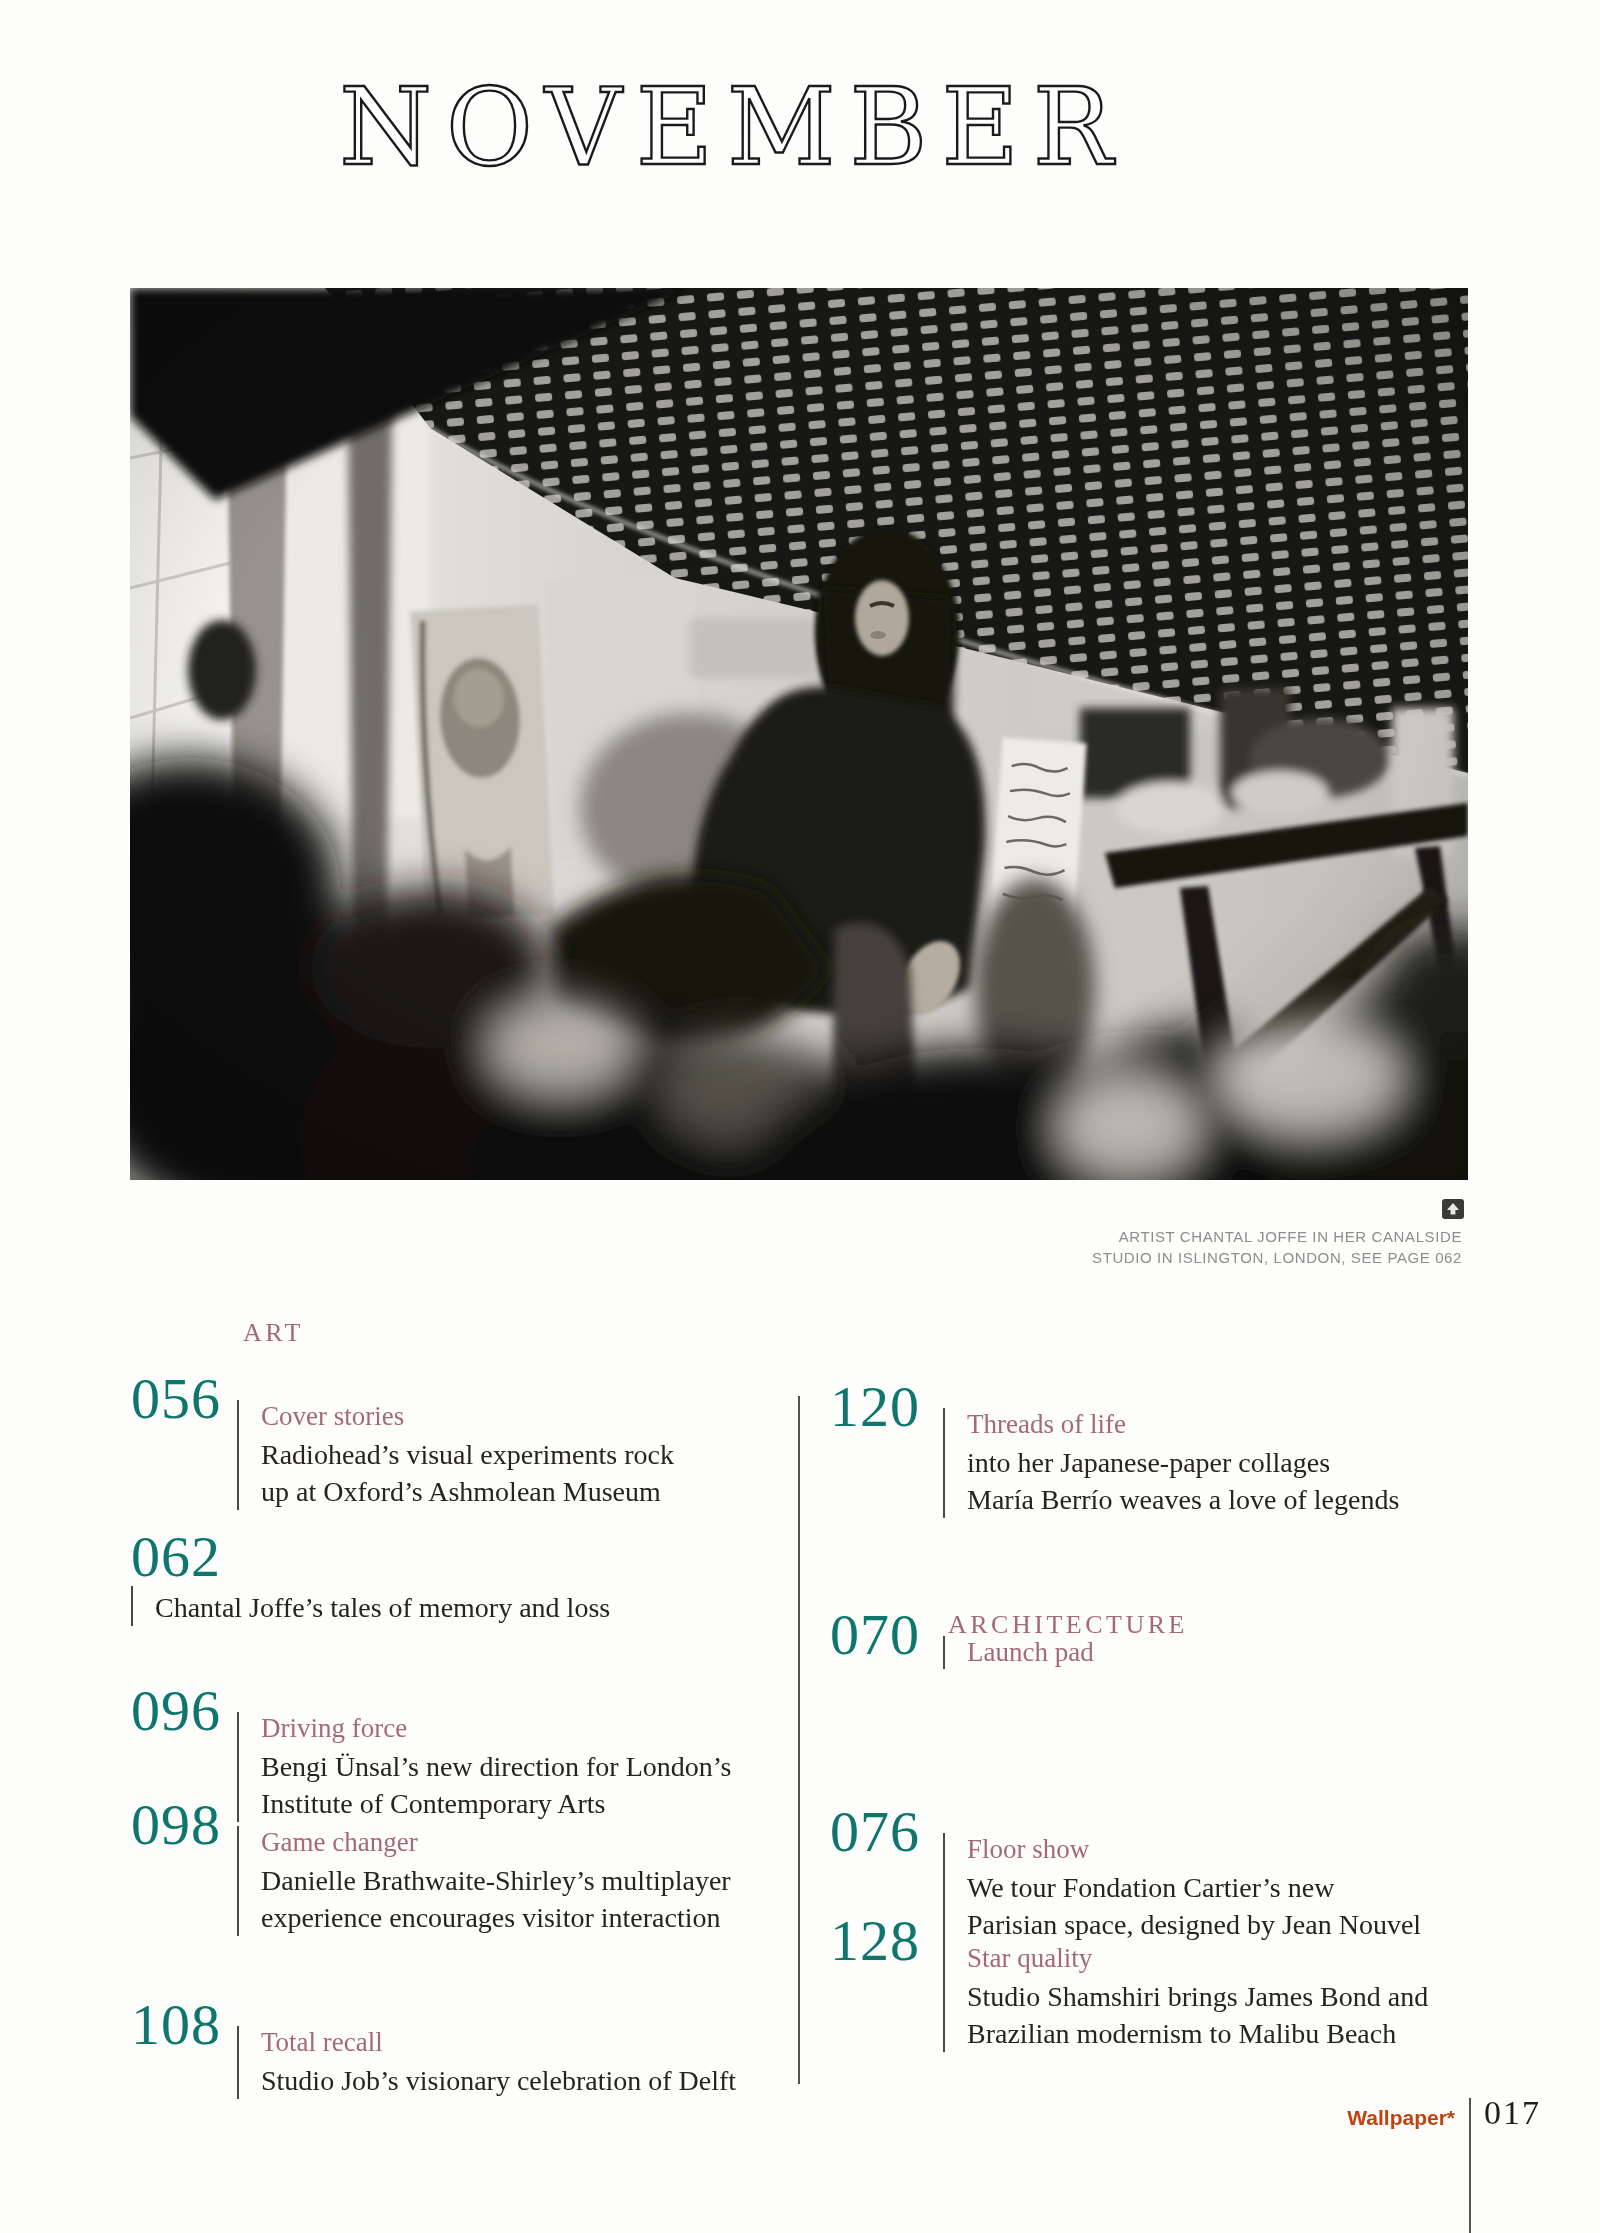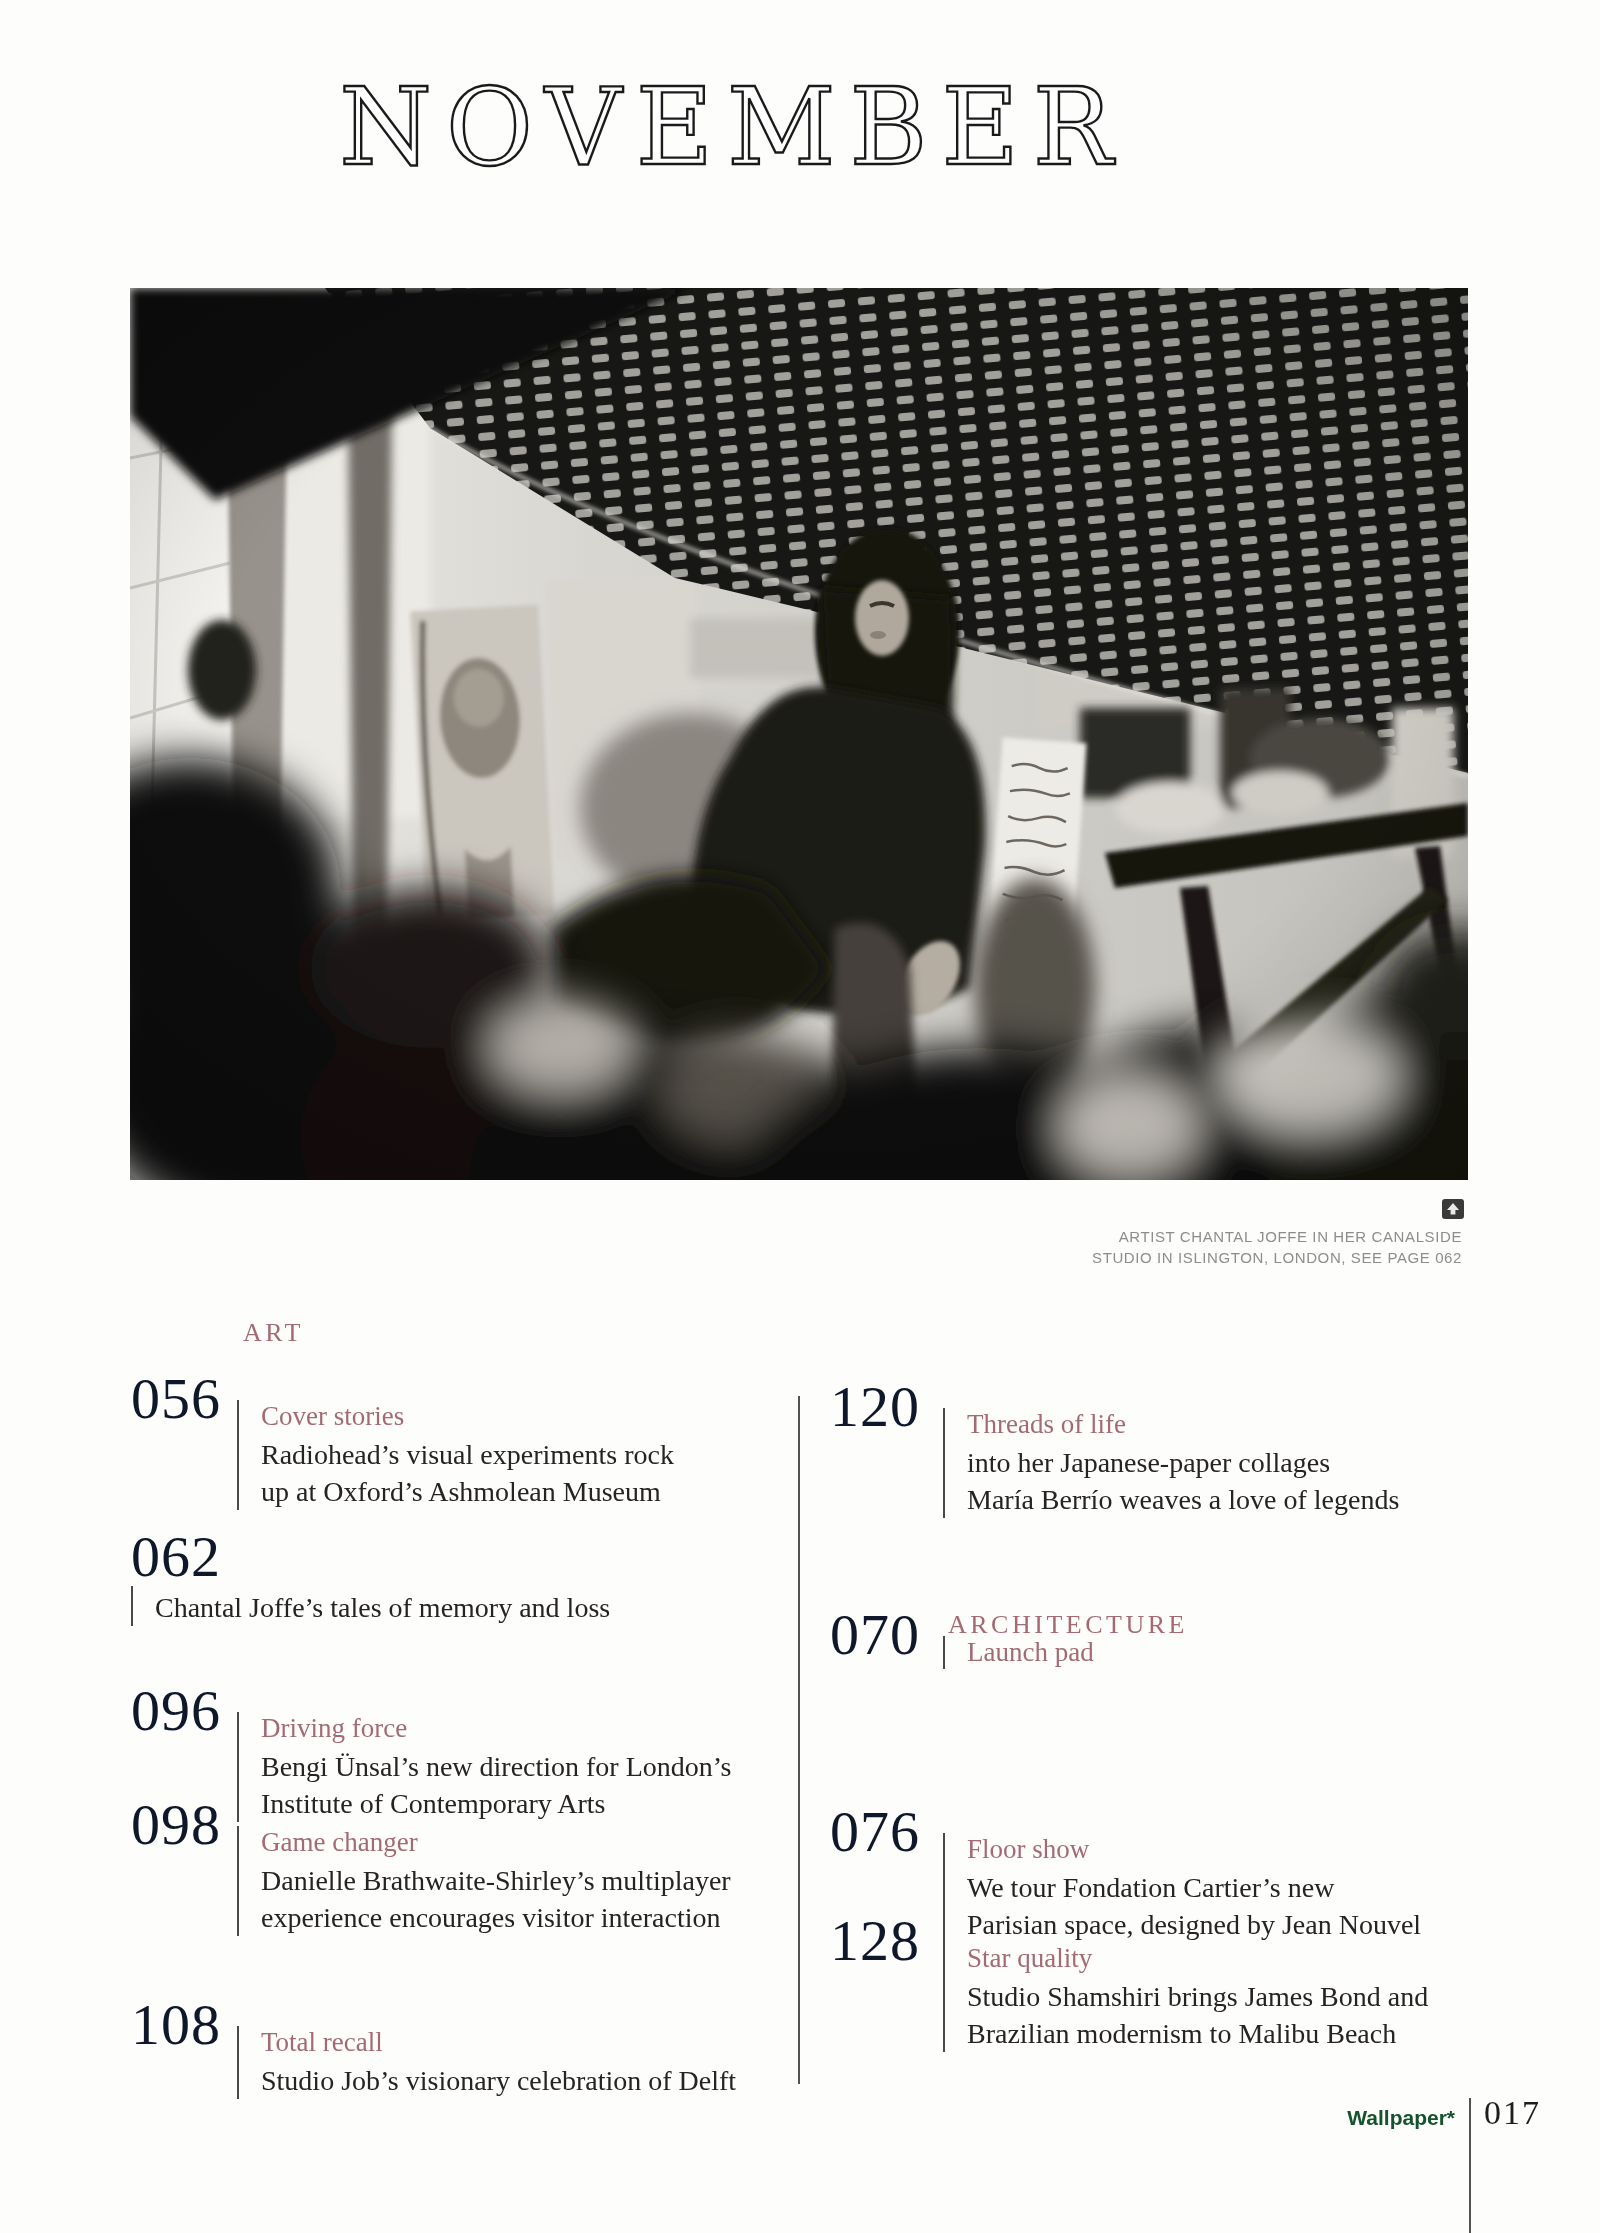--- a/index.html
+++ b/index.html
@@ -20,34 +20,34 @@
            color:#8d8d8c;letter-spacing:0.6px;}
   .caption span{display:block;}
 
   
   .sec-heading{position:absolute;font-size:26px;letter-spacing:3.5px;color:#a46a74;}
   #heading-art{left:243px;top:1318px;}
   #heading-architecture{left:948px;top:1610px;}
 
   .entry{position:absolute;display:flex;align-items:flex-start;}
   .entry .num{flex:none;font-size:58px;line-height:58px;margin-top:-30px;letter-spacing:1px;
-              color:#0f172a;font-variant-numeric:oldstyle-nums;font-feature-settings:"onum" 1;}
+              color:#0f766e;font-variant-numeric:oldstyle-nums;font-feature-settings:"onum" 1;}
   .entry.left .num{width:106px;}
   .entry.right .num{width:113px;}
   .entry .body{border-left:2px solid #4c4846;padding-left:22px;}
   .entry .etitle{font-size:27px;line-height:33px;color:#a46a74;}
   .entry .edesc{font-size:28px;line-height:37px;color:#262321;padding-top:3px;}
   .entry .edesc span{display:block;white-space:nowrap;}
 
   .toc-divider{position:absolute;left:798px;top:1396px;width:2px;height:688px;background:#56524f;}
 
   
   .footer-brand{position:absolute;left:1250px;top:2106px;width:205px;text-align:right;
                 font-family:"Liberation Sans",sans-serif;font-weight:bold;font-size:21px;
-                color:#14532d;}
+                color:#c2410c;}
   .footer-rule{position:absolute;left:1469px;top:2098px;width:2px;height:135px;background:#55514e;}
   .footer-page{position:absolute;left:1484px;top:2094px;font-size:34px;color:#1f1c1c;
                letter-spacing:2px;font-variant-numeric:oldstyle-nums;font-feature-settings:"onum" 1;}
 </style>
 </head>
 <body>
 
 <div class="page">
 
   <div class="title-wrap">

